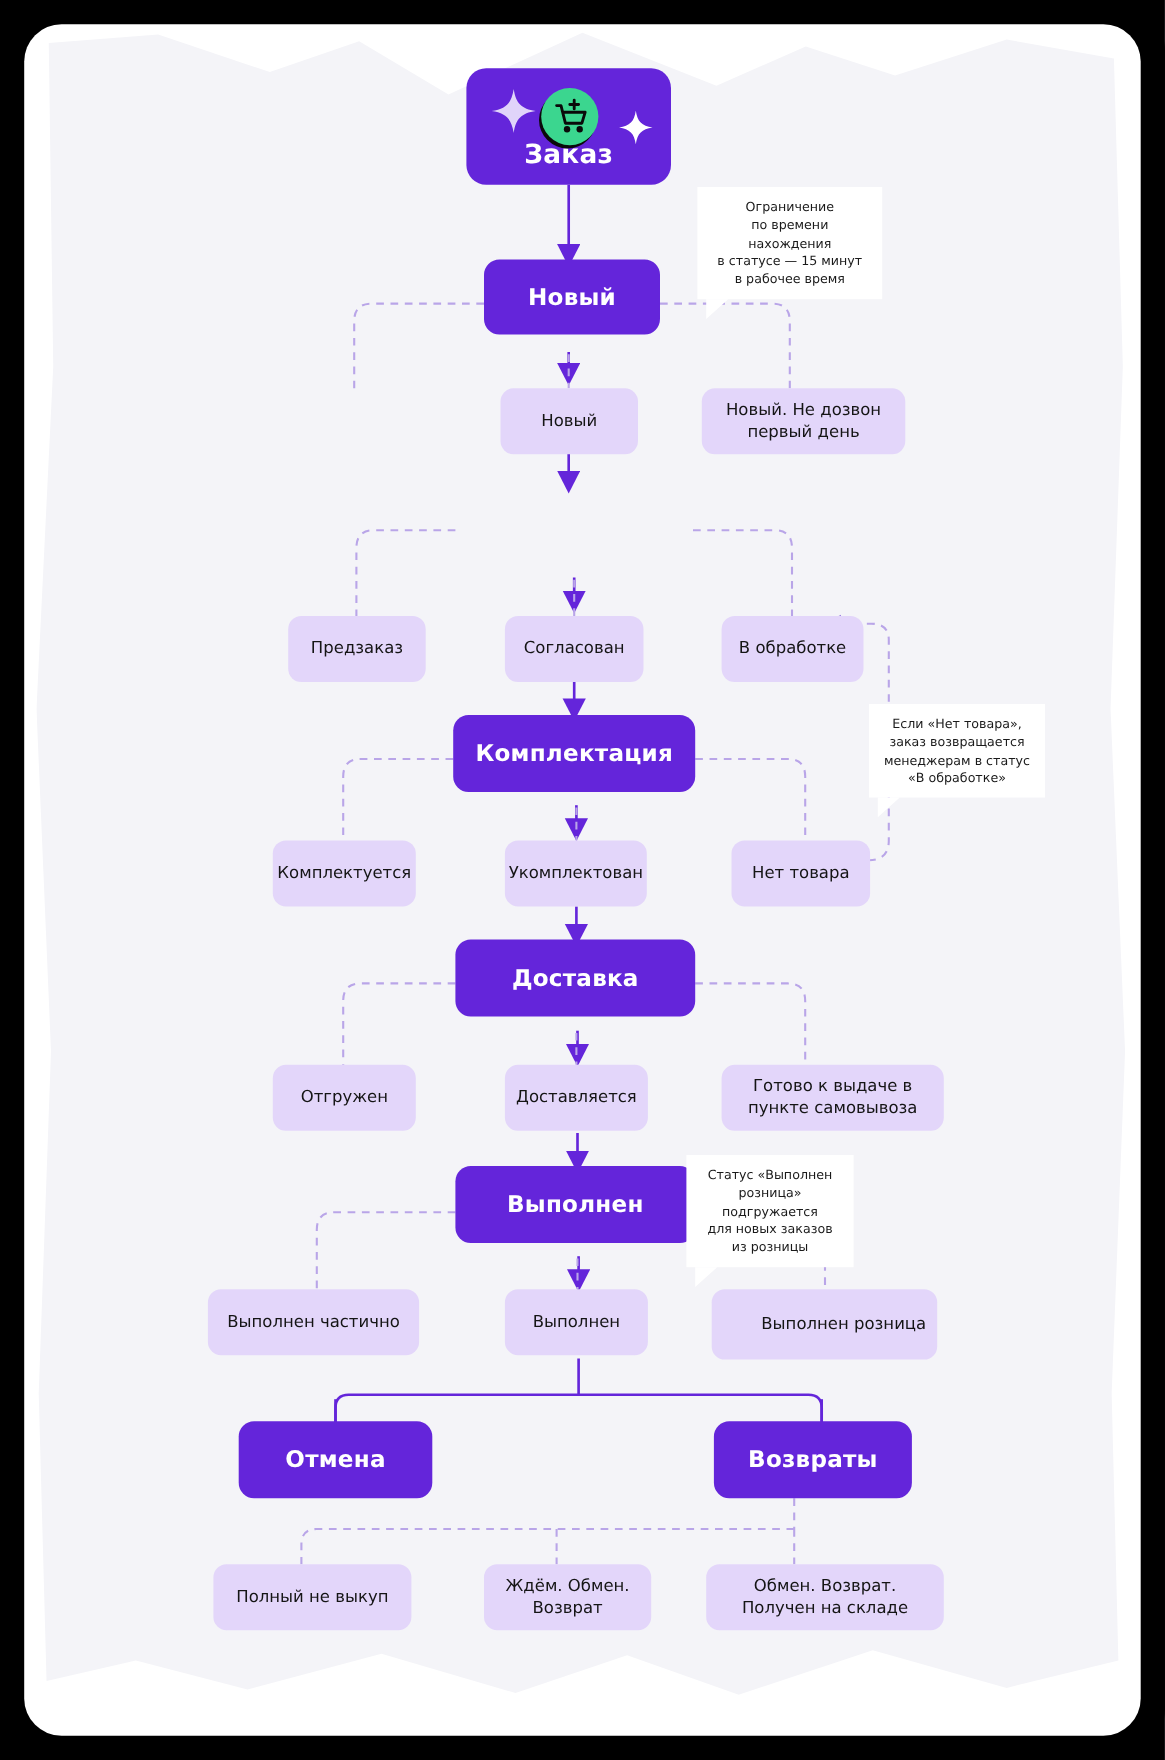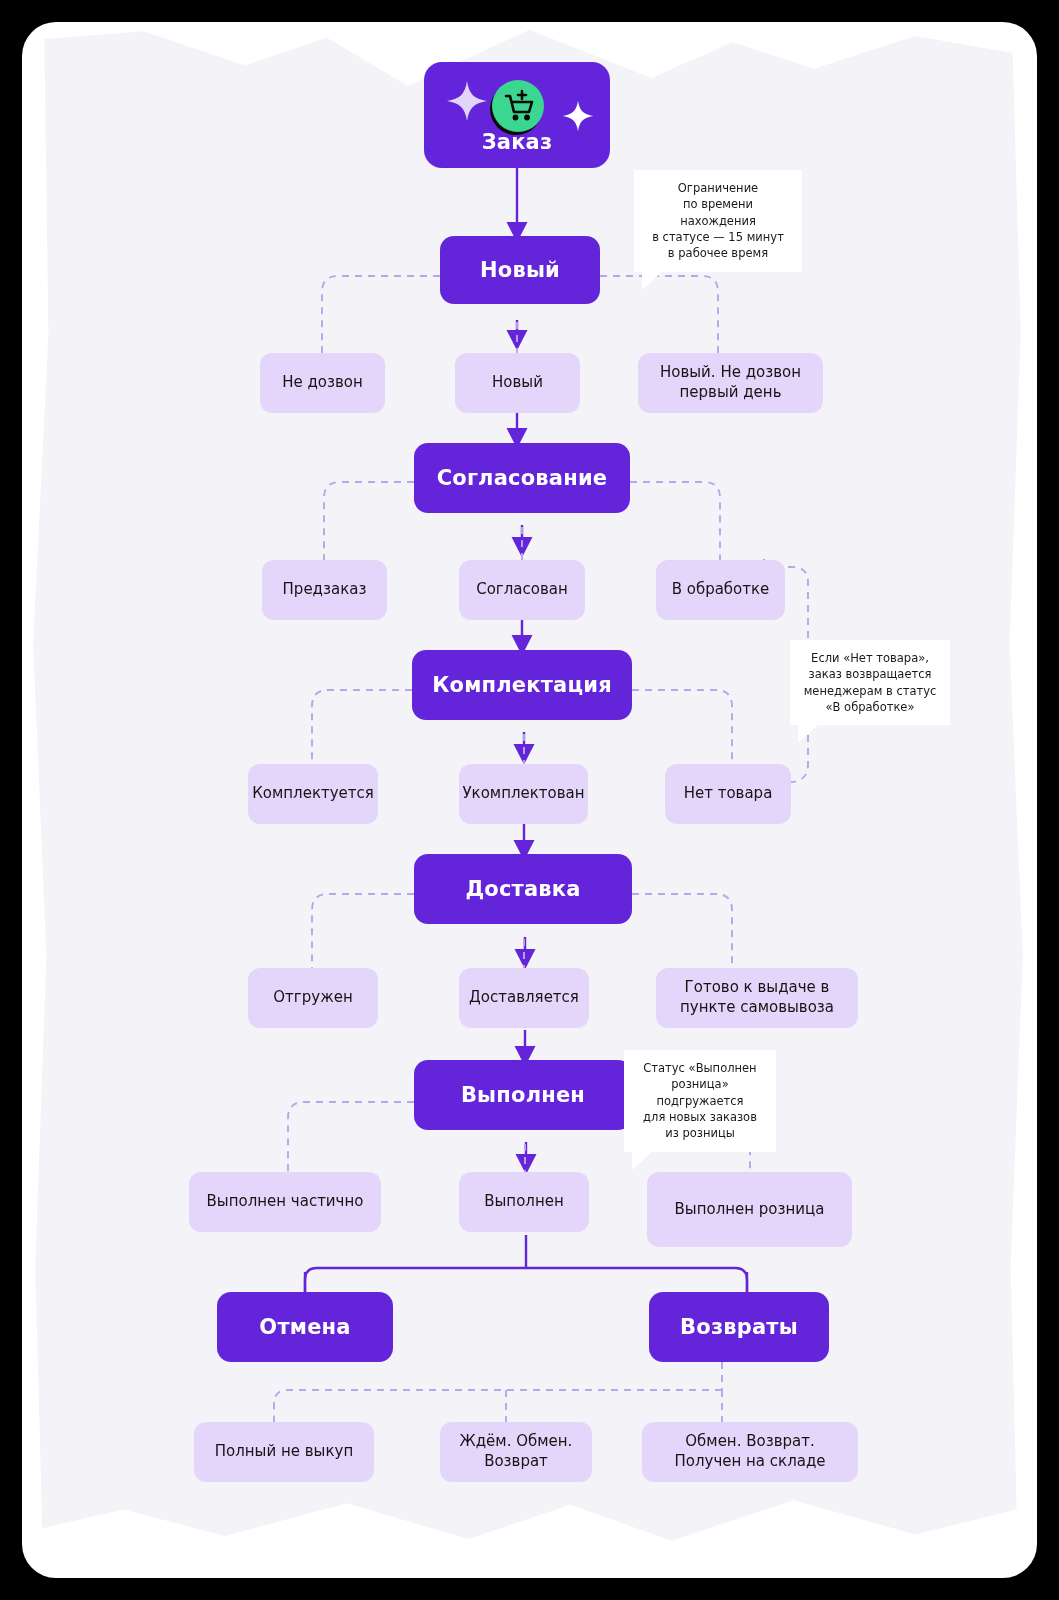--- a/index.html
+++ b/index.html
@@ -171,21 +171,21 @@
         </g>
 
         <g stroke="#B9A5E8" stroke-width="1.9" fill="none" stroke-dasharray="7 6">
           <path d="M700,1340 L700,1368"></path>
           <path d="M700,1368 L266,1368 Q252,1368 252,1382 L252,1400"></path>
           <path d="M700,1368 L700,1400"></path>
           <path d="M484,1368 L484,1400"></path>
         </g>
       </svg>
 
-      <div class="node hero" style="left:402px;top:40px;width:186px;height:106px;font-size:21px;">
+      <div class="node hero" style="left:402px;top:40px;width:186px;height:106px;font-size:24px;">
         <div class="hero-art">
 
           <span class="spark" style="left:22px;top:6px;">
             <svg width="42" height="42" viewBox="0 0 42 42">
               <path d="M21 1 C23 14 28 19 41 21 C28 23 23 28 21 41 C19 28 14 23 1 21 C14 19 19 14 21 1 Z" fill="#E0D4FA"></path>
             </svg>
           </span>
 
           <span class="spark" style="right:16px;top:26px;">
             <svg width="32" height="32" viewBox="0 0 42 42">
@@ -205,41 +205,35 @@
               <circle cx="41" cy="41.5" r="2.9" fill="#0A0A0A"></circle>
             </svg>
           </span>
         </div>
         <span>Заказ</span>
       </div>
 
       <div class="node" style="left:418px;top:214px;width:160px;height:68px;">
         <span>Новый</span>
       </div>
-      <div class="sub" style="left:238px;top:331px;width:125px;height:60px;">
-        <span>Не дозвон</span>
-      </div>
       <div class="sub" style="left:433px;top:331px;width:125px;height:60px;">
         <span>Новый</span>
       </div>
       <div class="sub" style="left:616px;top:331px;width:185px;height:60px;">
         <span>Новый. Не дозвон первый день</span>
       </div>
 
       <div class="tip tl" style="left:612px;top:148px;width:168px;">
         <div>Ограничение</div>
         <div>по времени нахождения</div>
         <div>в статусе — 15 минут</div>
         <div>в рабочее время</div>
         <span class="tail"></span>
       </div>
 
-      <div class="node" style="left:392px;top:421px;width:216px;height:70px;">
-        <span>Согласование</span>
-      </div>
       <div class="sub" style="left:240px;top:538px;width:125px;height:60px;">
         <span>Предзаказ</span>
       </div>
       <div class="sub" style="left:437px;top:538px;width:126px;height:60px;">
         <span>Согласован</span>
       </div>
       <div class="sub" style="left:634px;top:538px;width:129px;height:60px;">
         <span>В обработке</span>
       </div>
 
@@ -279,21 +273,21 @@
 
       <div class="node" style="left:392px;top:1038px;width:218px;height:70px;">
         <span>Выполнен</span>
       </div>
       <div class="sub" style="left:167px;top:1150px;width:192px;height:60px;">
         <span>Выполнен частично</span>
       </div>
       <div class="sub" style="left:437px;top:1150px;width:130px;height:60px;">
         <span>Выполнен</span>
       </div>
-      <div class="sub" style="left:625px;top:1150px;width:205px;height:75px;">
+      <div class="sub" style="left:625px;top:1150px;width:205px;height:64px;justify-content:flex-end;">
         <span>Выполнен розница</span>
       </div>
 
       <div class="tip tl" style="left:602px;top:1028px;width:152px;">
         <div>Статус «Выполнен</div>
         <div>розница» подгружается</div>
         <div>для новых заказов</div>
         <div>из розницы</div>
         <span class="tail"></span>
       </div>

